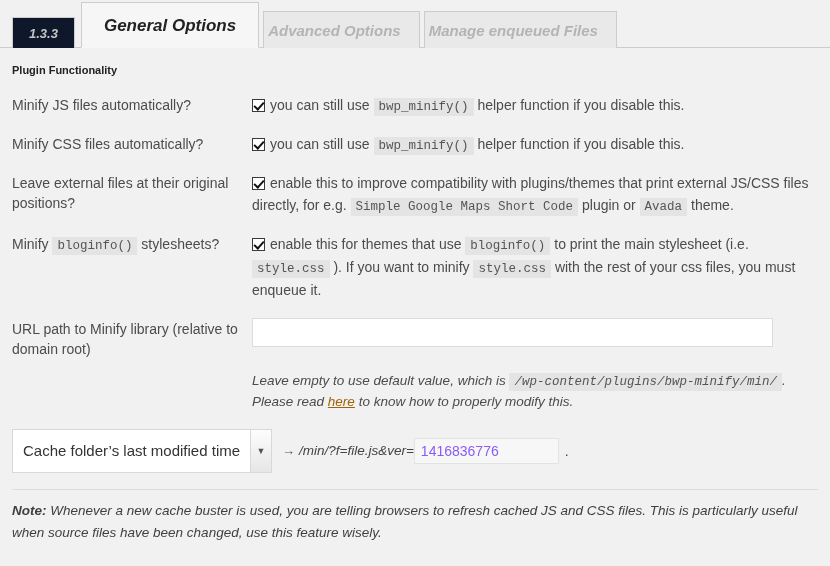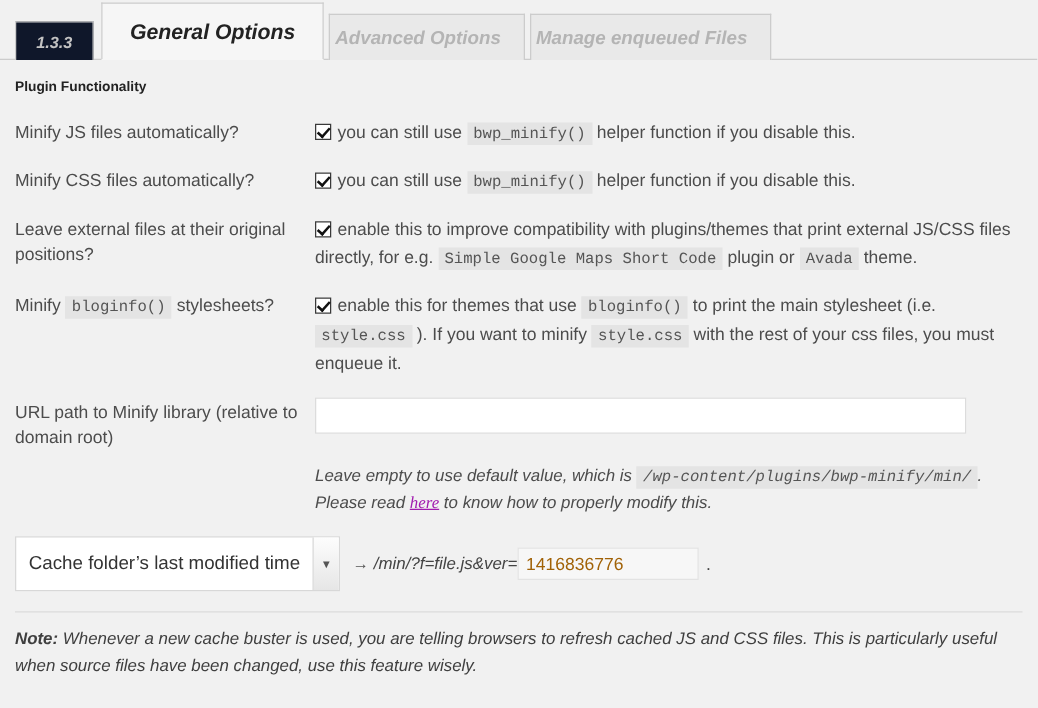--- a/index.html
+++ b/index.html
@@ -147,38 +147,37 @@
     height: 29px;
   }
   input.num-input {
     width: 58px;
     height: 28px;
   }
   input.ver-input {
     width: 145px;
     height: 26px;
     background: #f7f7f7;
-    color: #a16207;
+    color: #8b5cf6;
     border: 1px solid #e3e3e3;
   }
 
   .hint {
     font-style: italic;
     font-size: 13.5px;
     color: #4c4c4c;
     line-height: 1.55;
     margin-top: 24px;
   }
   .hint code {
     font-style: italic;
   }
   a.link {
-    color: #a21caf;
+    color: #a16207;
     text-decoration: underline;
-    font-family: Liberation Serif, serif;
   }
 
   .inline-note {
     font-style: italic;
     font-size: 13.5px;
     color: #4c4c4c;
     margin-left: 8px;
   }
 
   

